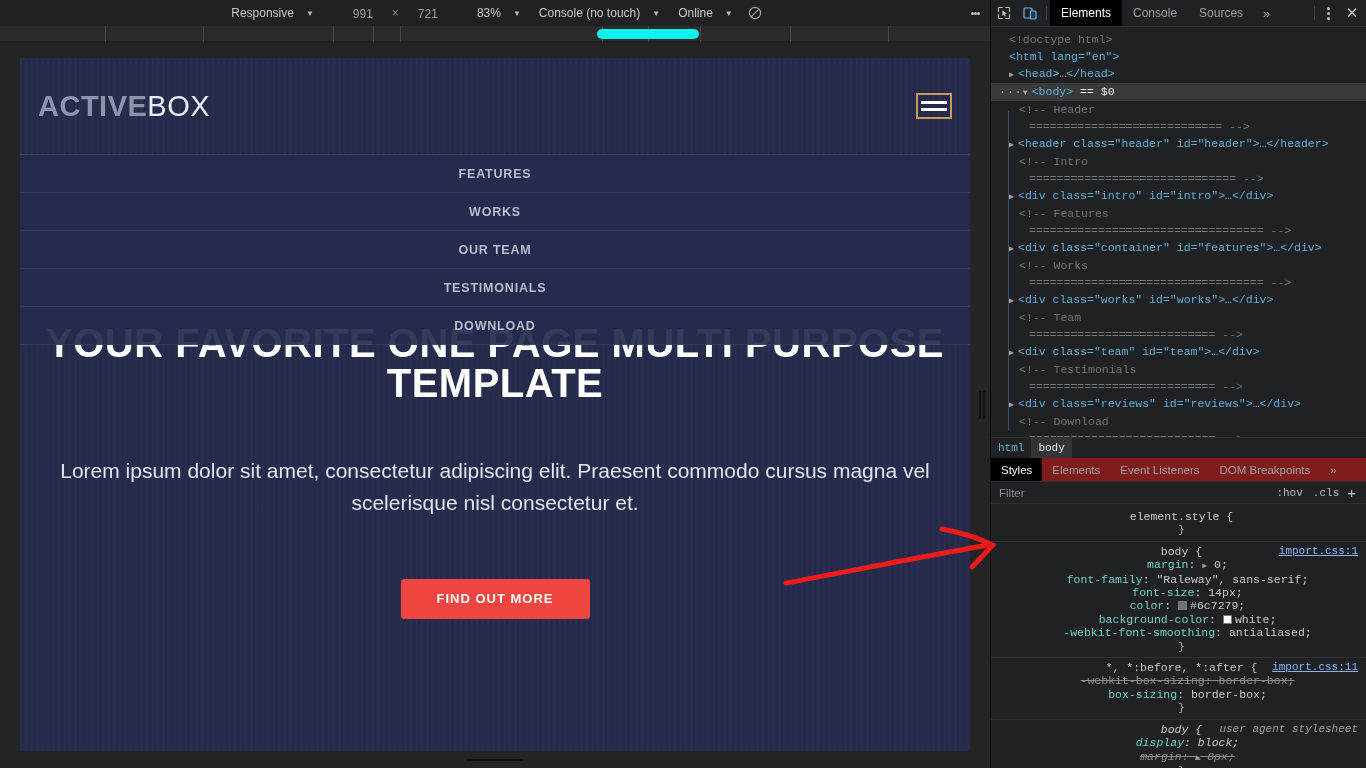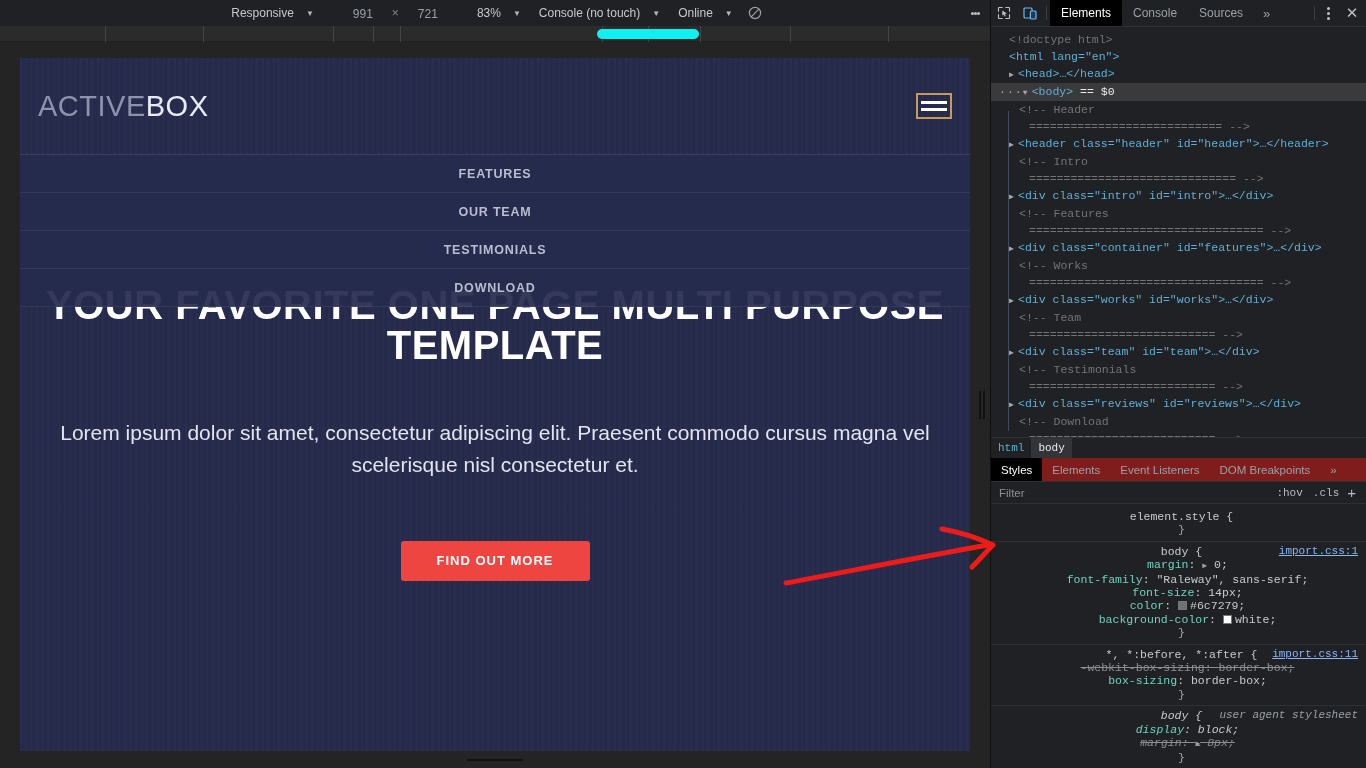--- a/index.html
+++ b/index.html
@@ -76,21 +76,21 @@
 
   
   .pg-header {
     position: relative; z-index: 3; height: 97px;
     display: flex; align-items: center; justify-content: space-between;
     padding: 0 18px 0 18px;
     border-bottom: 1px solid rgba(255,255,255,0.10);
     margin: 0 0 0 0;
   }
   .logo { font-size: 29px; letter-spacing: 0.5px; white-space: nowrap; }
-  .logo .b1 { font-weight: normal; color: #8e93ad; margin-top: 16px; }
+  .logo .b1 { font-weight: bold; color: #8e93ad; margin-top: 16px; }
   .logo .b2 { font-weight: 300; color: #e9ecf5; }
 
   .burger {
     width: 36px; height: 26px; border: 2px solid #c89a5a;
     display: flex; flex-direction: column; justify-content: center;
     align-items: center; gap: 4px; cursor: pointer; background: transparent;
   }
   .burger span { display: block; width: 26px; height: 3px; background: #ffffff; }
 
   
@@ -312,20 +312,21 @@
           <span class="b1">ACTIVE</span><span class="b2">BOX</span>
         </div>
         <div class="burger">
           <span></span>
           <span></span>
         </div>
       </div>
 
       <nav class="pg-nav">
         <div class="nav-item">FEATURES</div>
+        <div class="nav-item">WORKS</div>
         <div class="nav-item">OUR TEAM</div>
         <div class="nav-item">TESTIMONIALS</div>
         <div class="nav-item">DOWNLOAD</div>
       </nav>
 
       <div class="hero">
         <h1>YOUR FAVORITE ONE PAGE MULTI PURPOSE TEMPLATE</h1>
         <p>Lorem ipsum dolor sit amet, consectetur adipiscing elit. Praesent commodo cursus magna vel scelerisque nisl consectetur et.</p>
         <div class="cta-wrap">
           <button class="cta">FIND OUT MORE</button>
@@ -449,20 +450,21 @@
       <div class="rule">
         <div class="ln">
           <span class="selc">body {</span>
           <span class="src">import.css:1</span>
         </div>
         <div class="ln ind"><span class="propn">margin</span><span class="propv">: </span><span class="tri">▶</span> <span class="propv">0;</span></div>
         <div class="ln ind"><span class="propn">font-family</span><span class="propv">: </span><span class="propv">"Raleway", sans-serif;</span></div>
         <div class="ln ind"><span class="propn">font-size</span><span class="propv">: </span><span class="propv">14px;</span></div>
         <div class="ln ind"><span class="propn">color</span><span class="propv">: </span><span class="swatch" style="background:#6c7279"></span><span class="propv">#6c7279;</span></div>
         <div class="ln ind"><span class="propn">background-color</span><span class="propv">: </span><span class="swatch" style="background:#ffffff"></span><span class="propv">white;</span></div>
+        <div class="ln ind"><span class="propn">-webkit-font-smoothing</span><span class="propv">: </span><span class="propv">antialiased;</span></div>
         <div class="ln"><span class="punc">}</span></div>
       </div>
 
       <div class="rule">
         <div class="ln">
           <span class="selc">*, *:before, *:after {</span>
           <span class="src">import.css:11</span>
         </div>
         <div class="ln ind strike"><span class="propn">-webkit-box-sizing</span><span>: </span><span>border-box;</span></div>
         <div class="ln ind"><span class="propn">box-sizing</span><span class="propv">: </span><span class="propv">border-box;</span></div>

